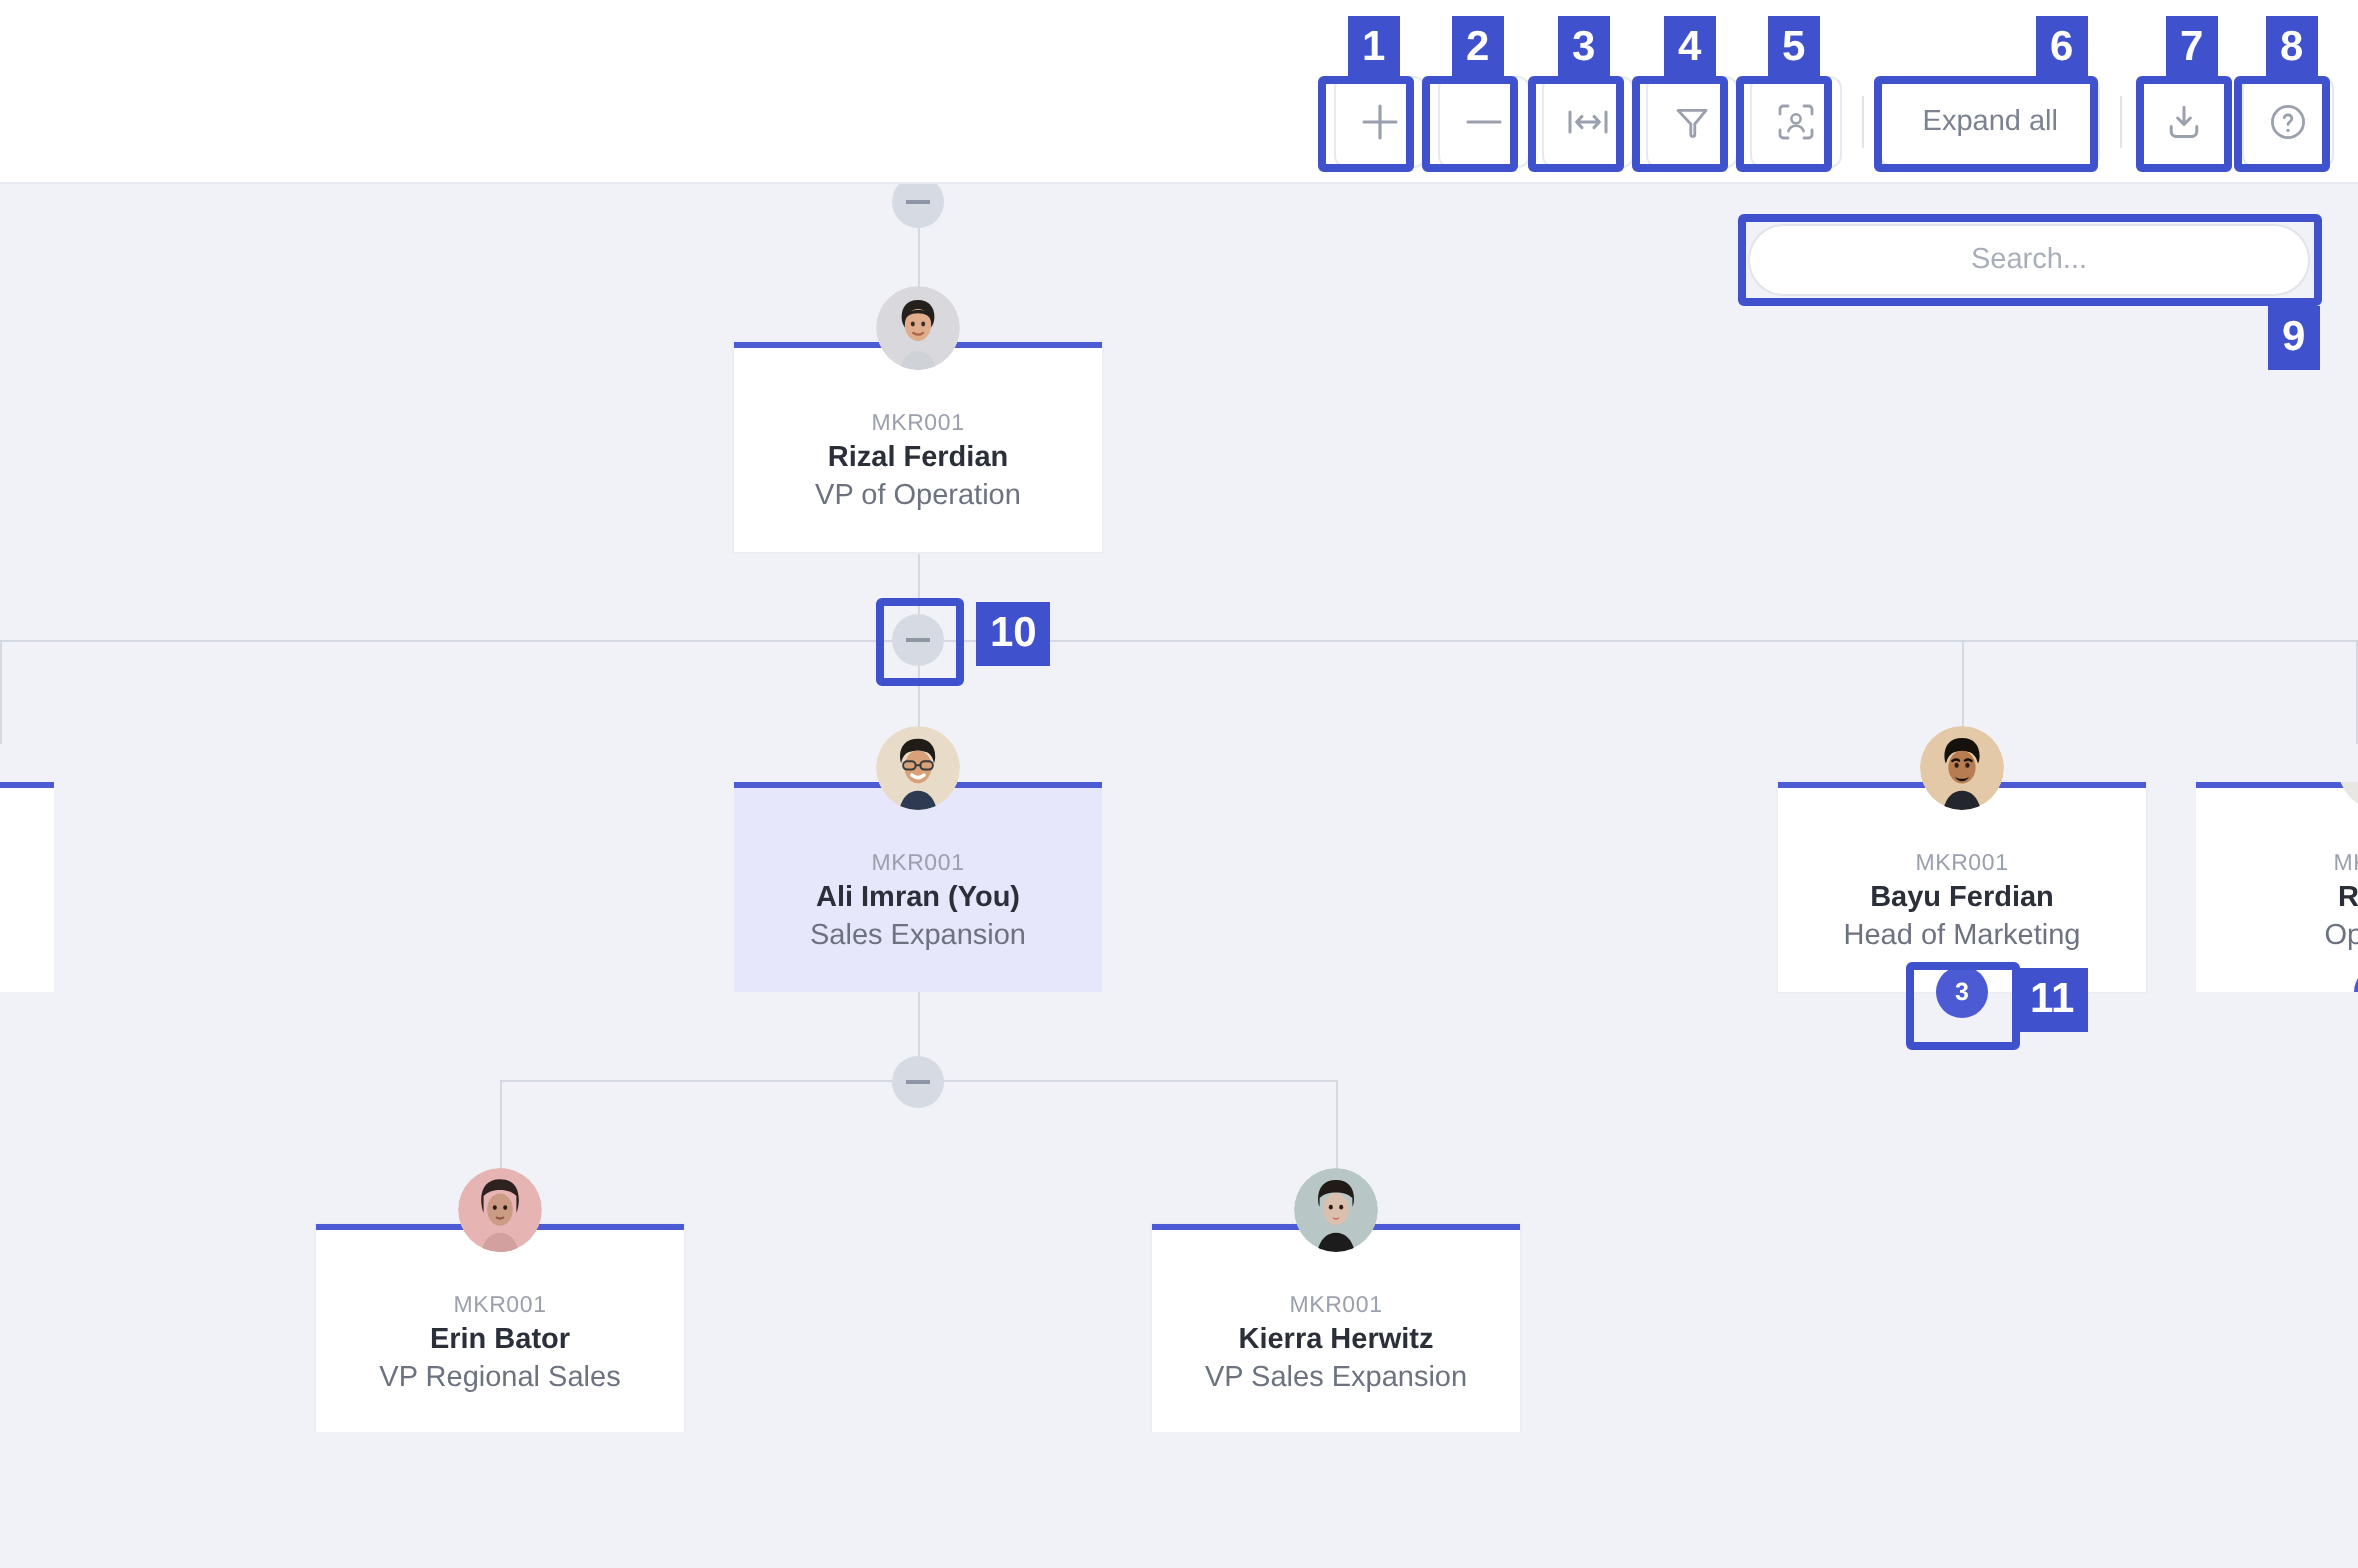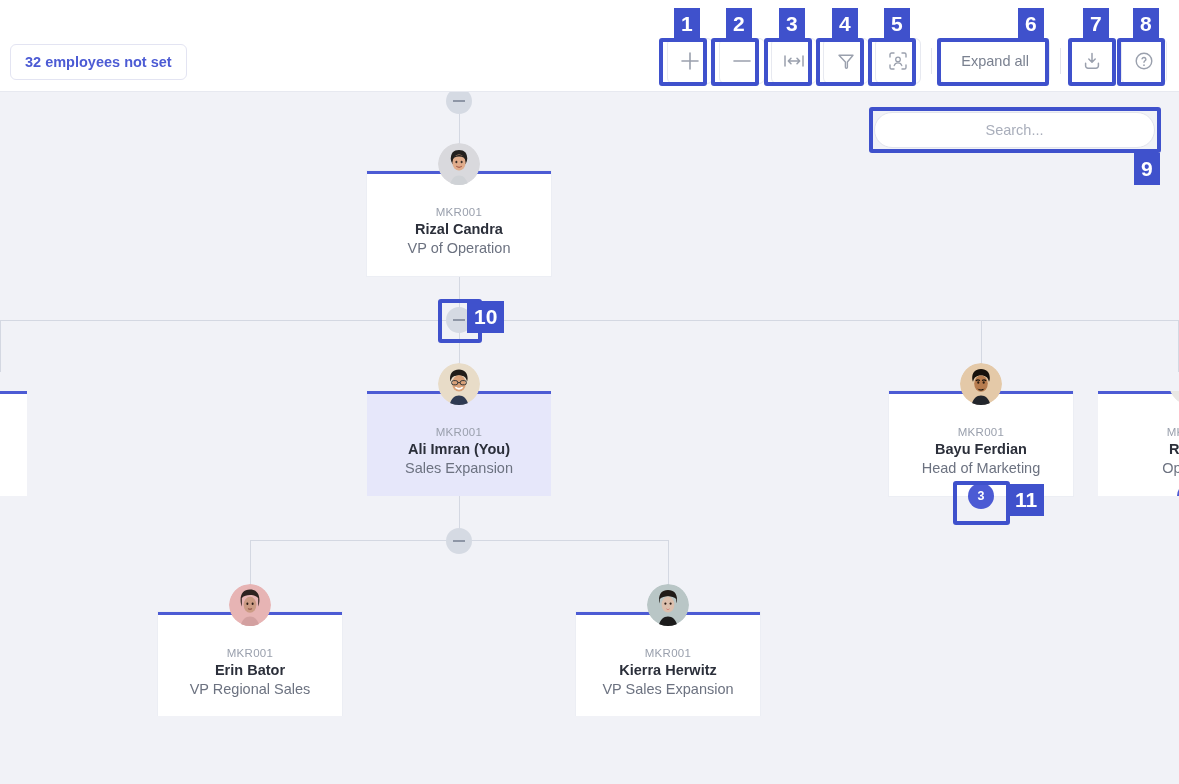--- a/index.html
+++ b/index.html
@@ -106,23 +106,20 @@
     display: flex; align-items: center; justify-content: center; z-index: 14;
   }
   .clip-card { overflow: hidden; }
 </style>
 </head>
 <body>
 
 <div id="root">
 
   <div class="header">
-    <div class="not-set-chip">
-      <span>32 employees not set</span>
-    </div>
 
     <div class="toolbar">
 
       <div class="tbtn">
         <span>
           <svg width="22" height="22" viewBox="0 0 22 22">
               <path d="M11 3v16M3 11h16" stroke="#9aa0ad" stroke-width="1.6" fill="none" stroke-linecap="round"></path>
             </svg>
         </span>
       </div>
@@ -210,21 +207,21 @@
             <path d="M21 7c5.4 0 8.2 3.4 8.2 8.6 0 4.6-3.4 8.4-8.2 8.4s-8.2-3.8-8.2-8.4C12.8 10.4 15.6 7 21 7z" fill="#23201e"></path>
             <ellipse cx="21" cy="19.5" rx="6.6" ry="8" fill="#e0ac8b"></ellipse>
             <path d="M14.4 14.6c2.6-3.4 11-3.6 13.2 0 .6 1 .4 2.4.2 3-1-2.6-3-4-6.8-4s-5.8 1.4-6.8 4c-.2-.6-.4-2 .2-3z" fill="#23201e"></path>
             <ellipse cx="18.4" cy="19" rx="1" ry="1.2" fill="#3b2d26"></ellipse>
             <ellipse cx="23.6" cy="19" rx="1" ry="1.2" fill="#3b2d26"></ellipse>
             <path d="M18.6 23.4c1.6 1.2 3.4 1.2 4.9 0" stroke="#a9604d" stroke-width="1.1" fill="none" stroke-linecap="round"></path>
             <path d="M12 42c1.4-6.6 4.8-9.6 9-9.6s7.6 3 9 9.6z" fill="#cfd2d6"></path>
           </svg>
         </div>
         <div class="emp-id">MKR001</div>
-        <div class="emp-name">Rizal Candra</div>
+        <div class="emp-name">Rizal Ferdian</div>
         <div class="emp-title">VP of Operation</div>
       </div>
     </div>
 
     <div class="conn vline" style="left:459px; top:184px; height:44px;"></div>
 
     <div class="conn hline" style="left:0px; top:228px; width:1179px;"></div>
 
     <div class="conn vline" style="left:0px; top:228px; height:52px;"></div>
     <div class="conn vline" style="left:459px; top:228px; height:52px;"></div>
@@ -384,18 +381,18 @@
   <div class="anno" style="left:1068px; top:38px; width:48px; height:48px;"></div>
   <div class="anno-num" style="left:1083px; top:8px;">7</div>
 
   <div class="anno" style="left:1117px; top:38px; width:48px; height:48px;"></div>
   <div class="anno-num" style="left:1133px; top:8px;">8</div>
 
   <div class="anno" style="left:869px; top:107px; width:292px; height:46px;"></div>
   <div class="anno-num" style="left:1134px; top:153px;">9</div>
 
   <div class="anno" style="left:438px; top:299px; width:44px; height:44px;"></div>
-  <div class="anno-num" style="left:467px; top:301px;">10</div>
+  <div class="anno-num" style="left:488px; top:301px;">10</div>
 
   <div class="anno" style="left:953px; top:481px; width:57px; height:44px;"></div>
   <div class="anno-num" style="left:1008px; top:484px;">11</div>
 
 </div>
 
 </body></html>

